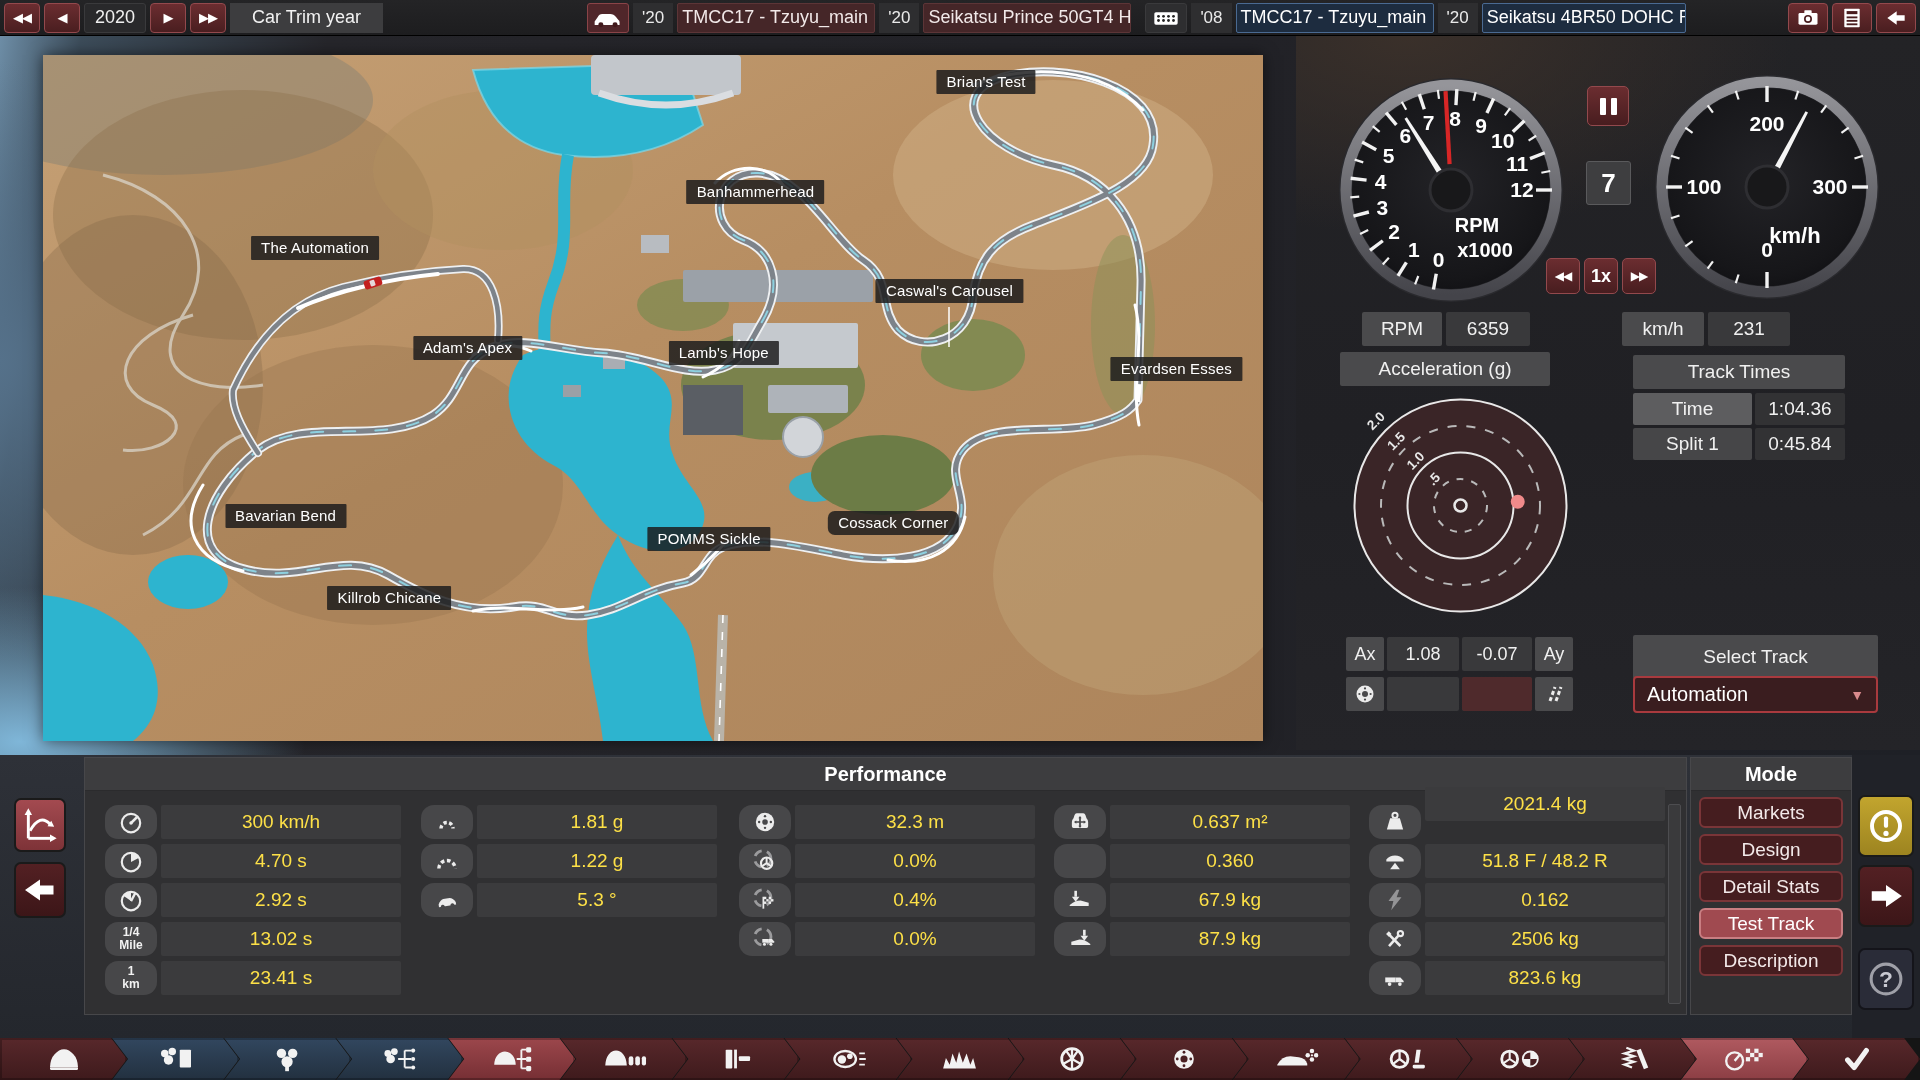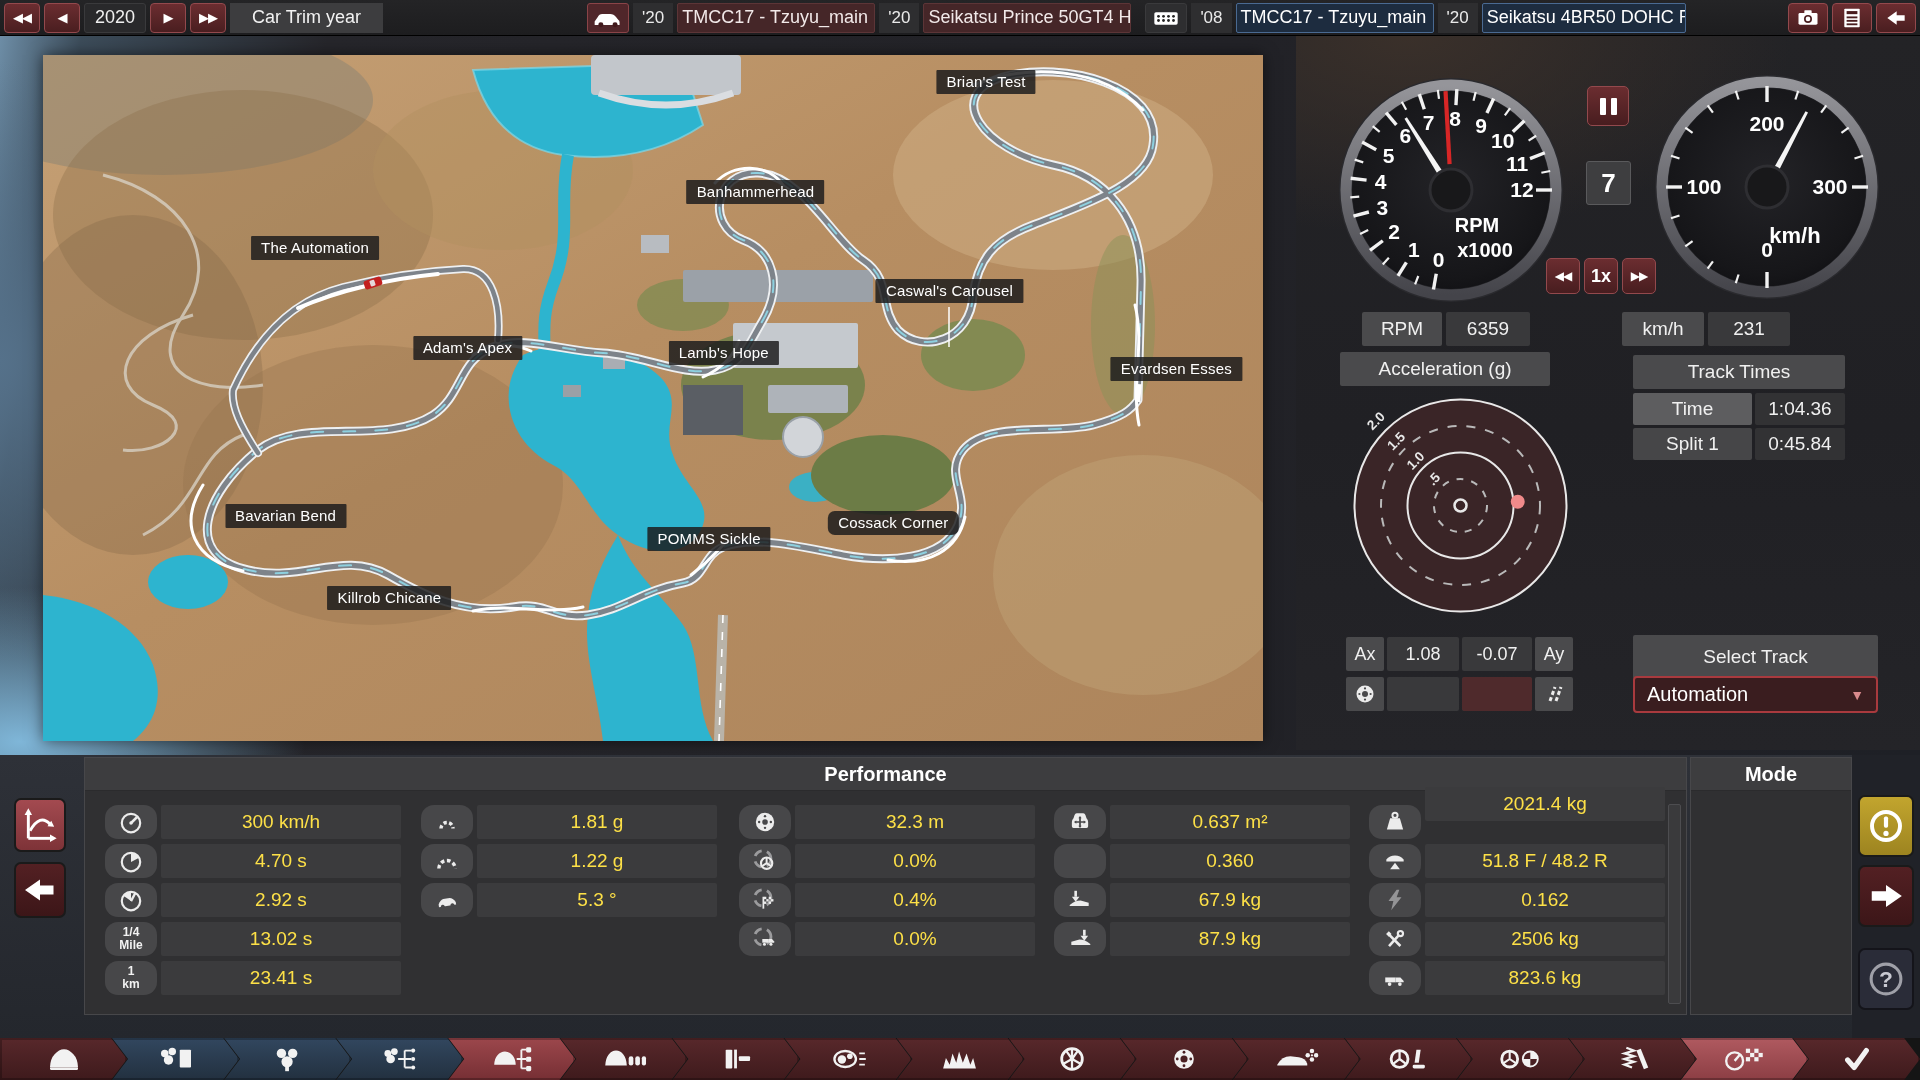--- a/index.html
+++ b/index.html
@@ -569,20 +569,27 @@
               <use href="#i-towing-capacity"></use>
             </svg>
           </div>
           <div class="statval" style="left: 1340px; top: 203px; width: 240px;">823.6 kg</div>
         </div>
       <div class="scrollstrip"></div>
     </div>
 
     <div class="modepanel">
       <div class="panelhdr">Mode</div>
+      <div id="modebtns">
+          <button class="modebtn">Markets</button>
+          <button class="modebtn">Design</button>
+          <button class="modebtn">Detail Stats</button>
+          <button class="modebtn active">Test Track</button>
+          <button class="modebtn">Description</button>
+        </div>
     </div>
 
     <button class="bigbtn yellow" style="left:1858px;top:40px;width:56px;height:62px">
       <svg width="42" height="42" viewBox="0 0 48 48">
           <circle cx="24" cy="24" r="16" fill="none" stroke="#fff" stroke-width="4.5"></circle>
           <rect x="21.6" y="13" width="4.8" height="13" rx="2" fill="#fff"></rect>
           <circle cx="24" cy="32.5" r="3" fill="#fff"></circle>
         </svg>
     </button>
     <button class="bigbtn darkred" style="left:1858px;top:110px;width:56px;height:62px">

